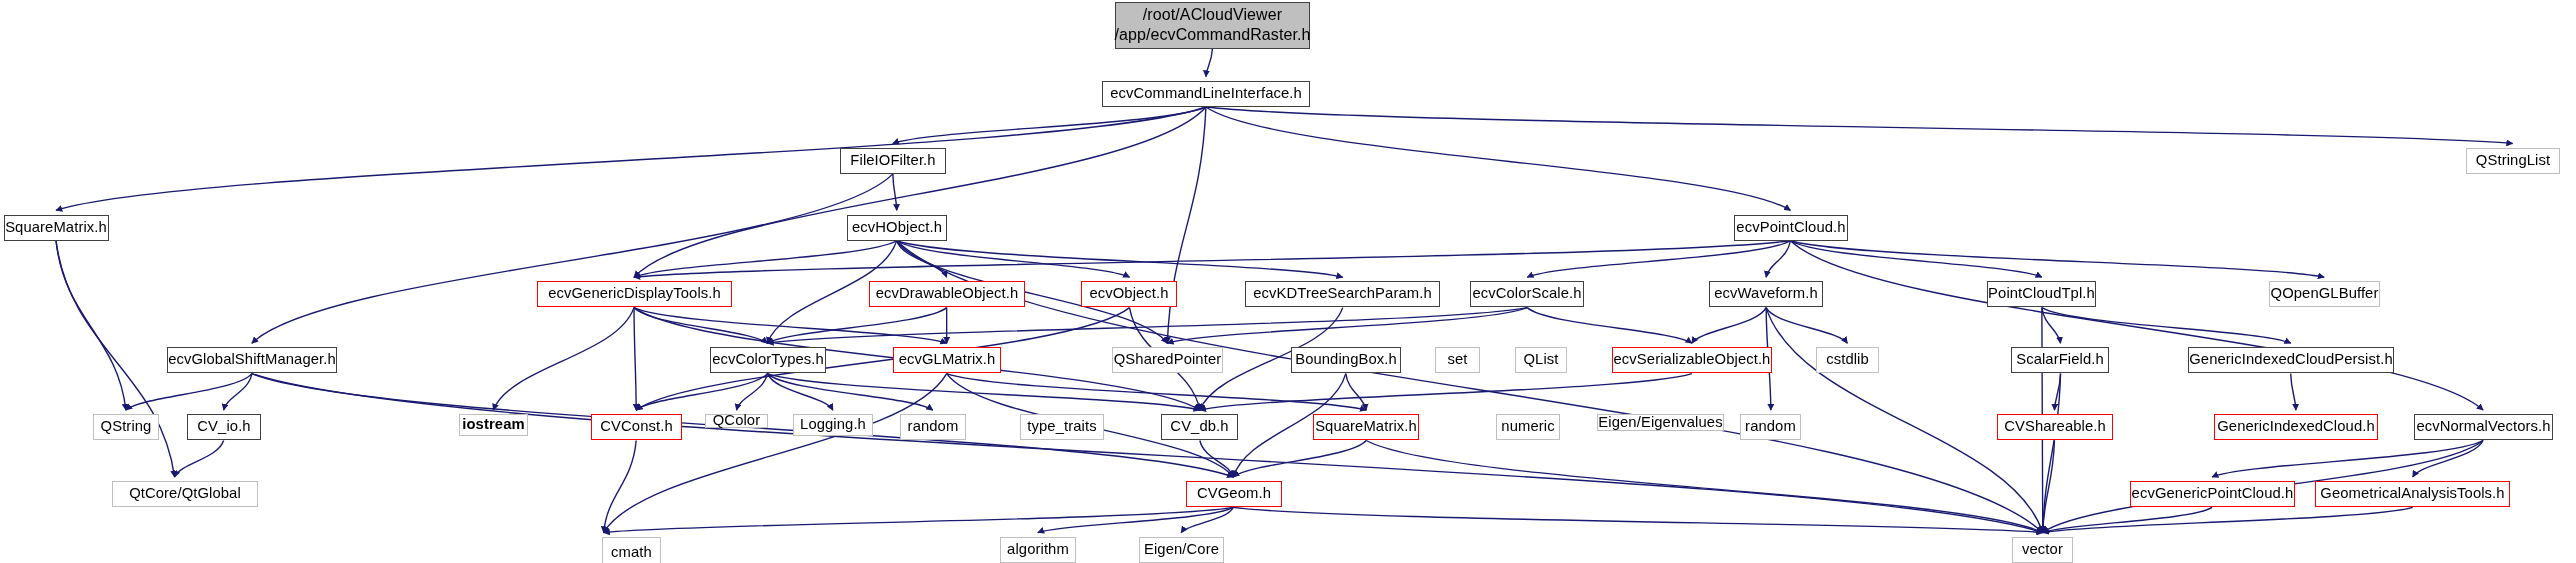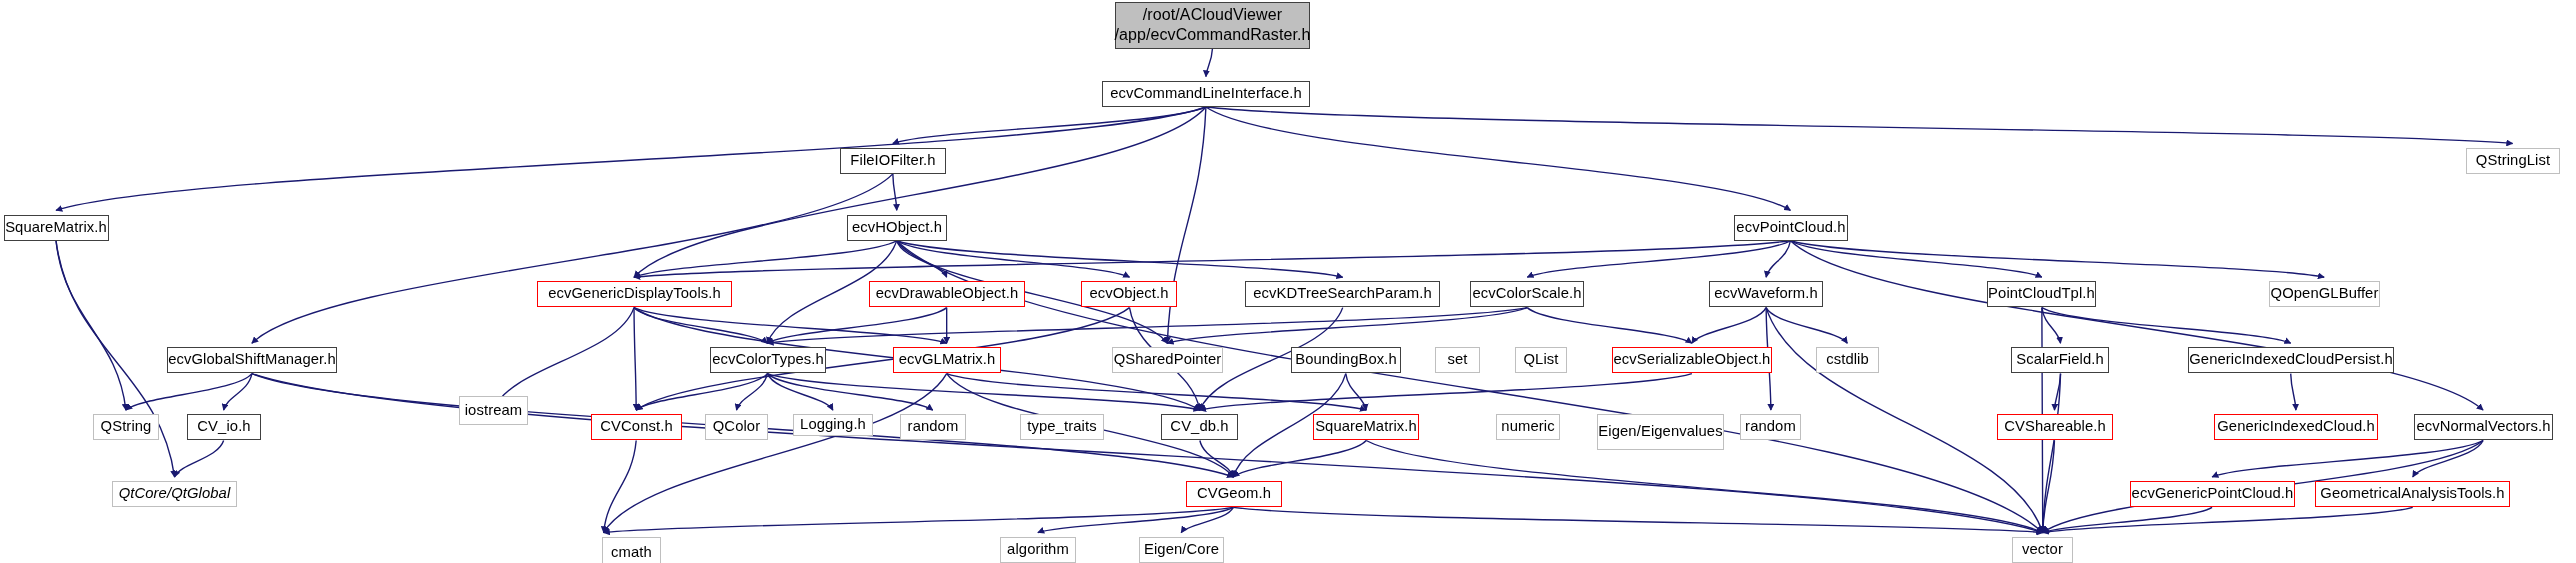--- a/index.html
+++ b/index.html
@@ -164,35 +164,35 @@
       <div class="node" style="left: 1112px; top: 347px; width: 111px; height: 26px;">QSharedPointer</div>
       <div class="node n-dark" style="left: 1291px; top: 347px; width: 110px; height: 26px;">BoundingBox.h</div>
       <div class="node" style="left: 1435px; top: 347px; width: 45px; height: 26px;">set</div>
       <div class="node" style="left: 1515px; top: 347px; width: 52px; height: 26px;">QList</div>
       <div class="node n-red" style="left: 1612px; top: 347px; width: 160px; height: 26px;">ecvSerializableObject.h</div>
       <div class="node" style="left: 1816px; top: 347px; width: 63px; height: 26px;">cstdlib</div>
       <div class="node n-dark" style="left: 2011px; top: 347px; width: 98px; height: 26px;">ScalarField.h</div>
       <div class="node n-dark" style="left: 2188px; top: 347px; width: 206px; height: 26px;">GenericIndexedCloudPersist.h</div>
       <div class="node" style="left: 93px; top: 414px; width: 66px; height: 26px;">QString</div>
       <div class="node n-dark" style="left: 187px; top: 414px; width: 74px; height: 26px;">CV_io.h</div>
-      <div class="node" style="left: 459px; top: 396px; width: 69px; height: 29px;">iostream</div>
+      <div class="node" style="left: 459px; top: 414px; width: 69px; height: 22px; font-weight: bold;">iostream</div>
       <div class="node n-red" style="left: 591px; top: 414px; width: 91px; height: 26px;">CVConst.h</div>
-      <div class="node" style="left: 705px; top: 414px; width: 63px; height: 26px;">QColor</div>
+      <div class="node" style="left: 705px; top: 414px; width: 63px; height: 14px;">QColor</div>
       <div class="node" style="left: 793px; top: 414px; width: 80px; height: 22px;">Logging.h</div>
       <div class="node" style="left: 900px; top: 414px; width: 66px; height: 26px;">random</div>
       <div class="node" style="left: 1020px; top: 414px; width: 84px; height: 26px;">type_traits</div>
       <div class="node n-dark" style="left: 1161px; top: 414px; width: 77px; height: 26px;">CV_db.h</div>
       <div class="node n-red" style="left: 1313px; top: 414px; width: 106px; height: 26px;">SquareMatrix.h</div>
       <div class="node" style="left: 1496px; top: 414px; width: 64px; height: 26px;">numeric</div>
-      <div class="node" style="left: 1597px; top: 414px; width: 127px; height: 36px;">Eigen/Eigenvalues</div>
+      <div class="node" style="left: 1597px; top: 414px; width: 127px; height: 17px;">Eigen/Eigenvalues</div>
       <div class="node" style="left: 1740px; top: 414px; width: 61px; height: 26px;">random</div>
       <div class="node n-red" style="left: 1997px; top: 414px; width: 116px; height: 26px;">CVShareable.h</div>
       <div class="node n-red" style="left: 2214px; top: 414px; width: 164px; height: 26px;">GenericIndexedCloud.h</div>
       <div class="node n-dark" style="left: 2414px; top: 414px; width: 139px; height: 26px;">ecvNormalVectors.h</div>
-      <div class="node" style="left: 112px; top: 481px; width: 125px; height: 26px; font-style: italic;">QtCore/QtGlobal</div>
+      <div class="node" style="left: 112px; top: 481px; width: 146px; height: 26px;">QtCore/QtGlobal</div>
       <div class="node n-red" style="left: 1186px; top: 481px; width: 96px; height: 26px;">CVGeom.h</div>
       <div class="node n-red" style="left: 2130px; top: 481px; width: 165px; height: 26px;">ecvGenericPointCloud.h</div>
       <div class="node n-red" style="left: 2315px; top: 481px; width: 195px; height: 26px;">GeometricalAnalysisTools.h</div>
       <div class="node" style="left: 574px; top: 537px; width: 59px; height: 32px; margin-left: 28px;">cmath</div>
       <div class="node" style="left: 1000px; top: 537px; width: 76px; height: 26px;">algorithm</div>
       <div class="node" style="left: 1139px; top: 537px; width: 85px; height: 26px;">Eigen/Core</div>
       <div class="node" style="left: 2012px; top: 537px; width: 61px; height: 26px;">vector</div>
     </div>
 </div>
 

